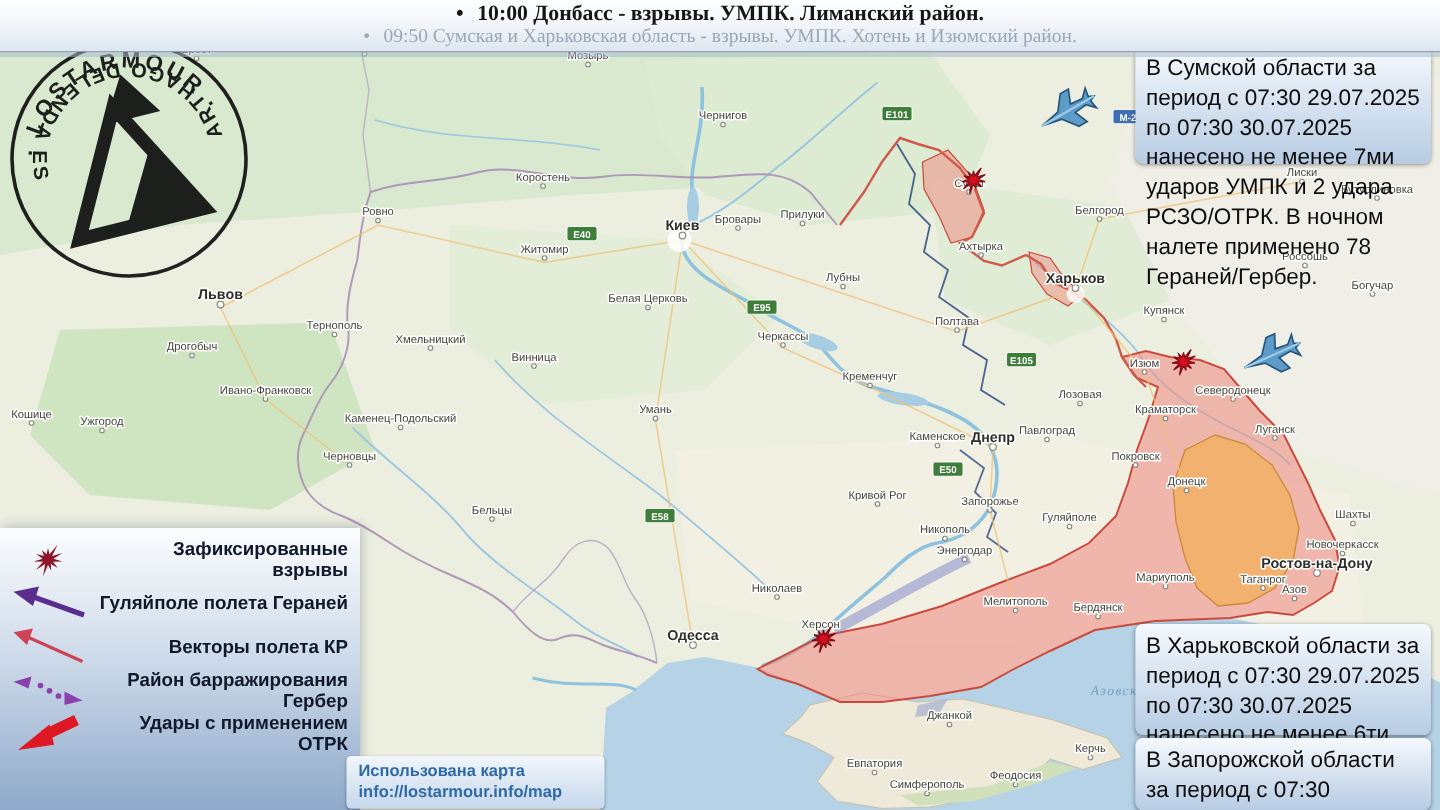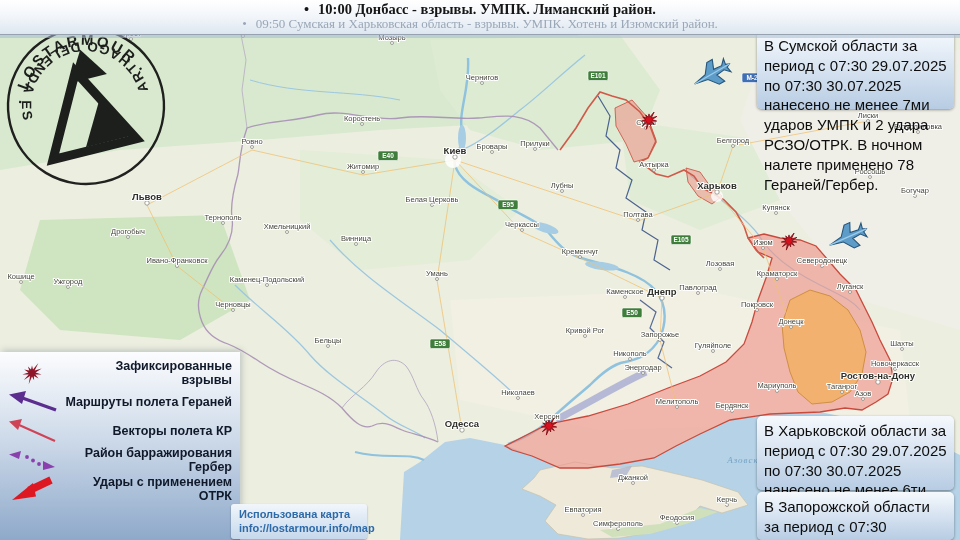--- a/index.html
+++ b/index.html
@@ -33,21 +33,21 @@
   
   .infobox{position:absolute;width:197px;z-index:25;box-sizing:border-box;
            padding:5px 7px;border-radius:5px;color:#0d0d0d;
            font-size:15px;line-height:1.32;font-weight:500;
            background:linear-gradient(180deg,#f5f9fd 0%,#d3e0ef 55%,#b7cce3 100%);
            box-shadow:0 1px 3px rgba(0,0,0,.4);}
   #box-sumy{left:757px;top:31px;height:78px;}
   #box-kharkiv{left:757px;top:416px;height:74px;}
   #box-zaporozhye{left:757px;top:492px;height:48px;overflow:hidden;}
   
-  #attribution{position:absolute;left:231px;top:504px;width:136px;z-index:25;
+  #attribution{position:absolute;left:231px;top:504px;width:172px;z-index:25;
            padding:3px 8px;border-radius:3px;box-sizing:border-box;
            background:linear-gradient(180deg,#f1f6fb,#c6d8ec);
            box-shadow:0 1px 2px rgba(0,0,0,.35);
            font-size:11px;font-weight:700;color:#2e6aa8;line-height:1.3;}
 </style>
 </head>
 <body>
 
 <div id="stage">
 
@@ -458,21 +458,21 @@
         </span>
         <span class="llab">Зафиксированные взрывы</span>
       </div>
       <div class="lrow">
         <span class="lsym">
           <svg width="56" height="26" viewBox="0 0 56 26">
             <path d="M50,21 L15,8.5" stroke="#5a2d8e" stroke-width="3.4" fill="none"></path>
             <path d="M20,2 L3,5.5 L16,15 Z" fill="#5a2d8e"></path>
           </svg>
         </span>
-        <span class="llab">Маршруты полета Гераней</span>
+        <span class="llab">Гуляйполе полета Гераней</span>
       </div>
       <div class="lrow">
         <span class="lsym">
           <svg width="56" height="26" viewBox="0 0 56 26">
             <path d="M49,23 L12,6.5" stroke="#cf4357" stroke-width="2.1" fill="none"></path>
             <path d="M16,1 L3,3.5 L12,12 Z" fill="#cf4357"></path>
           </svg>
         </span>
         <span class="llab">Векторы полета КР</span>
       </div>

